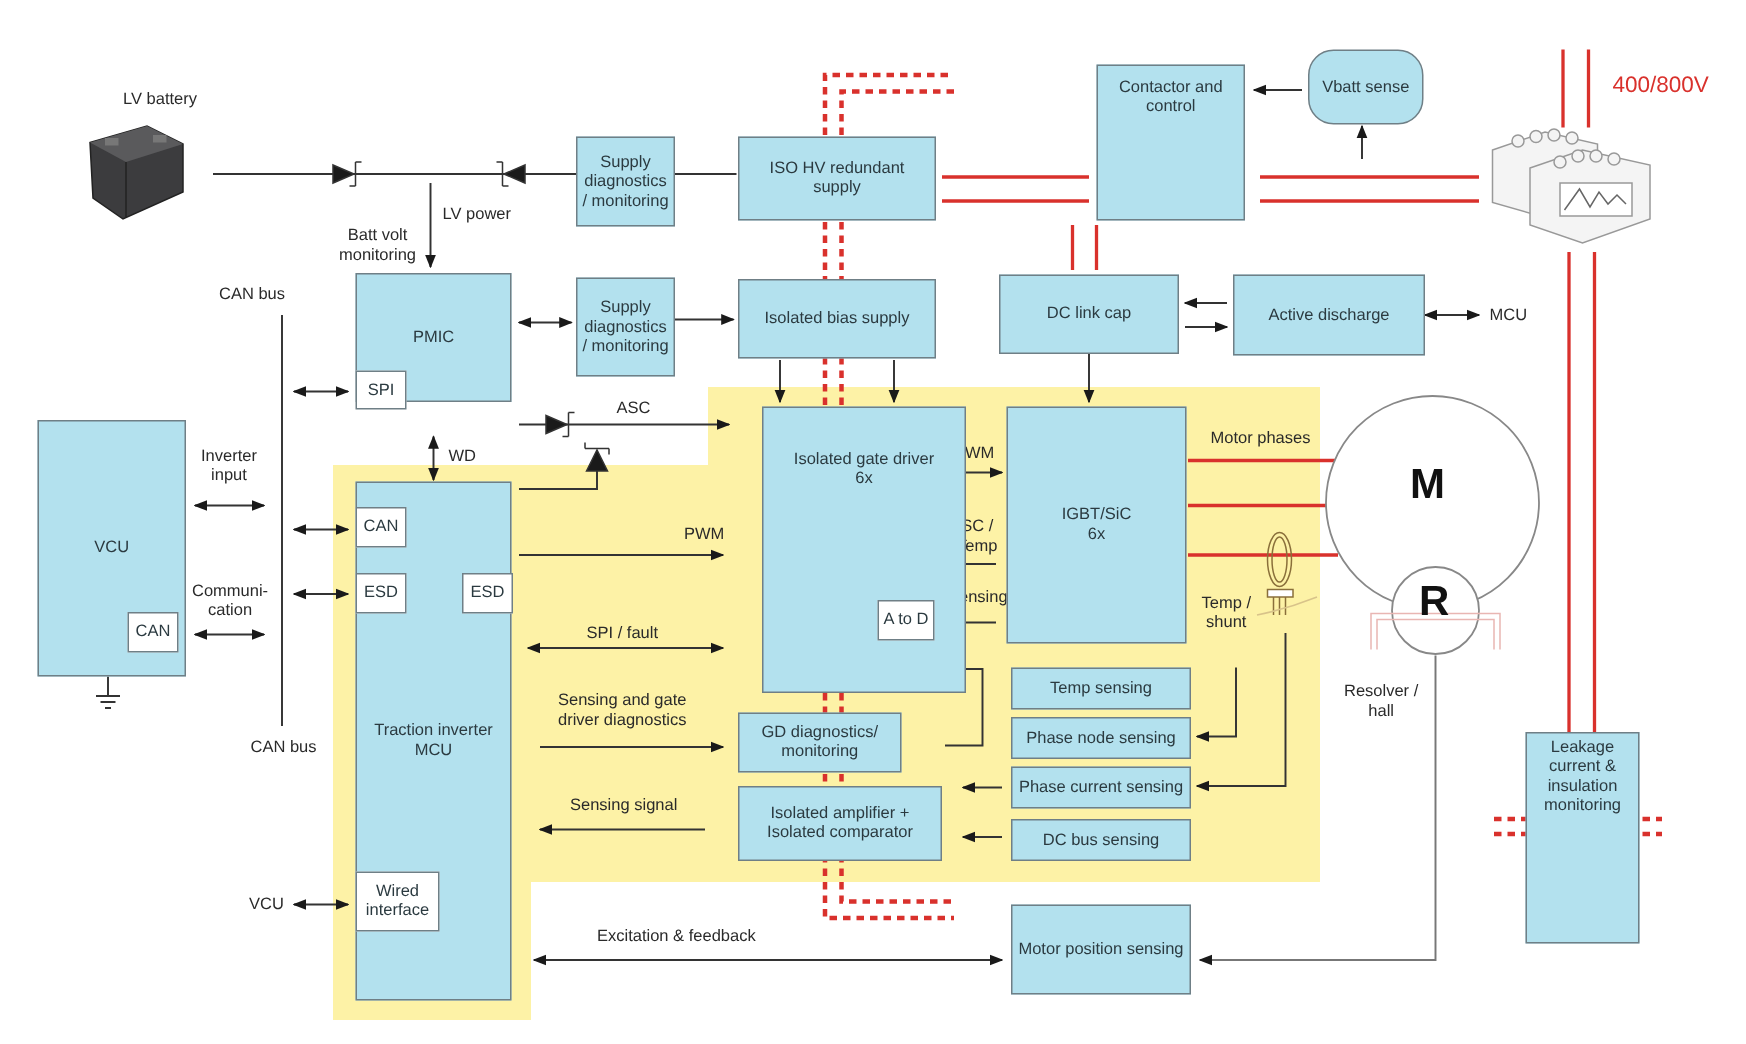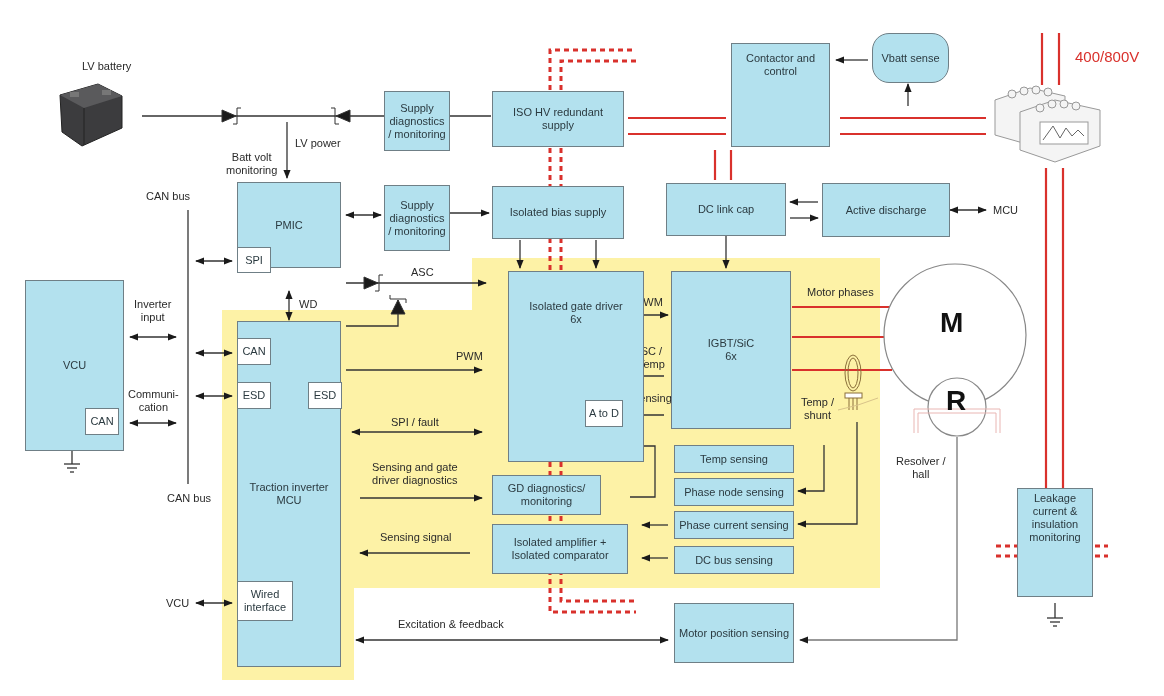--- a/index.html
+++ b/index.html
@@ -258,17 +258,17 @@
 6x</div>
   <div class="box" style="left:674px;top:445px;width:120px;height:28px;">Temp sensing</div>
   <div class="box" style="left:674px;top:478px;width:120px;height:28px;">Phase node sensing</div>
   <div class="box" style="left:674px;top:546px;width:120px;height:28px;">DC bus sensing</div>
   <div class="box" style="left:674px;top:511px;width:120px;height:28px;">Phase current sensing</div>
   <div class="box" style="left:492px;top:475px;width:109px;height:40px;">GD diagnostics/
 monitoring</div>
   <div class="box" style="left:492px;top:524px;width:136px;height:50px;">Isolated amplifier +
 Isolated comparator</div>
   <div class="box" style="left:674px;top:603px;width:120px;height:60px;">Motor position sensing</div>
-  <div class="box top" style="left:1017px;top:488px;width:76px;height:109px;padding-top:3px;">Leakage
+  <div class="box top" style="left:1017px;top:488px;width:76px;height:141px;padding-top:3px;">Leakage
 current &amp;
 insulation
 monitoring</div>
 </div>
 
 </body></html>

